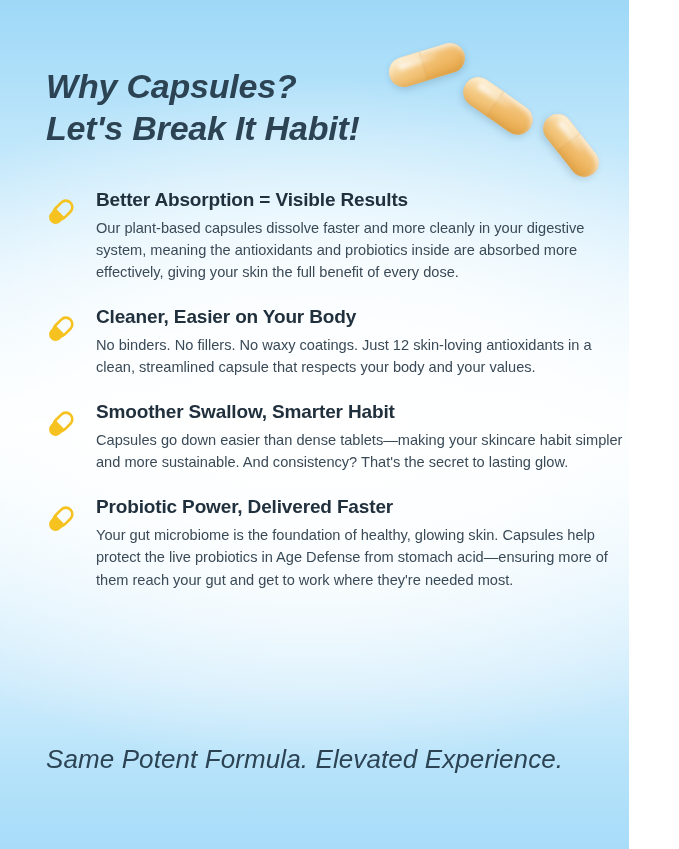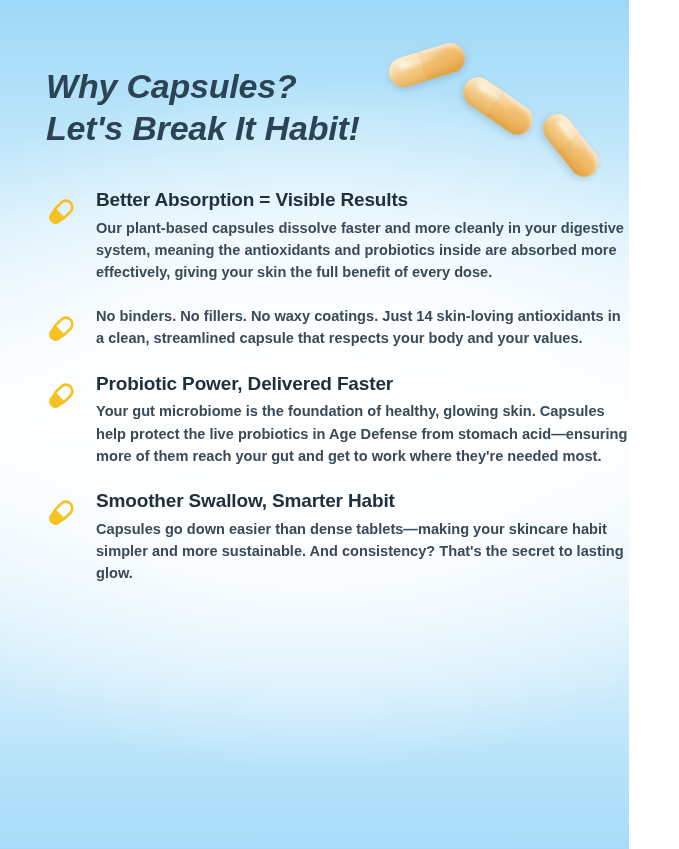--- a/index.html
+++ b/index.html
@@ -101,21 +101,21 @@
   .benefit-title {
     font-size:19px;
     font-weight:700;
     color:#21303d;
     letter-spacing:-0.15px;
     line-height:1.25;
     margin-bottom:5px;
   }
   .benefit-text {
     font-size:14.6px;
-    font-weight:700;
+    font-weight:400;
     color:#3a4a57;
     line-height:1.52;
     max-width:532px;
   }
 
   
   .tagline {
     position:absolute;
     left:46px; top:744px;
     width:600px;
@@ -163,50 +163,52 @@
     <div class="benefit">
       <span class="pill-icon">
         <svg viewBox="0 0 34 34" aria-hidden="true">
           <g transform="rotate(-45 17 17)">
             <rect x="6.5" y="10.5" width="21" height="13" rx="6.5" ry="6.5" fill="none" stroke="#F5C220" stroke-width="2.6"></rect>
             <path d="M13 10.5 H6.5 A6.5 6.5 0 0 0 6.5 23.5 H13 Z" fill="#F5C220"></path>
           </g>
         </svg>
       </span>
       <div class="benefit-body">
-        <div class="benefit-text">No binders. No fillers. No waxy coatings. Just 14 skin-loving antioxidants in a clean, streamlined capsule that respects your body and your values.</div>
+        <div class="benefit-title">Cleaner, Easier on Your Body</div>
+        <div class="benefit-text">No binders. No fillers. No waxy coatings. Just 12 skin-loving antioxidants in a clean, streamlined capsule that respects your body and your values.</div>
+      </div>
+    </div>
+
+    <div class="benefit">
+      <span class="pill-icon">
+        <svg viewBox="0 0 34 34" aria-hidden="true">
+          <g transform="rotate(-45 17 17)">
+            <rect x="6.5" y="10.5" width="21" height="13" rx="6.5" ry="6.5" fill="none" stroke="#F5C220" stroke-width="2.6"></rect>
+            <path d="M13 10.5 H6.5 A6.5 6.5 0 0 0 6.5 23.5 H13 Z" fill="#F5C220"></path>
+          </g>
+        </svg>
+      </span>
+      <div class="benefit-body">
+        <div class="benefit-title">Smoother Swallow, Smarter Habit</div>
+        <div class="benefit-text">Capsules go down easier than dense tablets—making your skincare habit simpler and more sustainable. And consistency? That's the secret to lasting glow.</div>
       </div>
     </div>
 
     <div class="benefit">
       <span class="pill-icon">
         <svg viewBox="0 0 34 34" aria-hidden="true">
           <g transform="rotate(-45 17 17)">
             <rect x="6.5" y="10.5" width="21" height="13" rx="6.5" ry="6.5" fill="none" stroke="#F5C220" stroke-width="2.6"></rect>
             <path d="M13 10.5 H6.5 A6.5 6.5 0 0 0 6.5 23.5 H13 Z" fill="#F5C220"></path>
           </g>
         </svg>
       </span>
       <div class="benefit-body">
         <div class="benefit-title">Probiotic Power, Delivered Faster</div>
         <div class="benefit-text">Your gut microbiome is the foundation of healthy, glowing skin. Capsules help protect the live probiotics in Age Defense from stomach acid—ensuring more of them reach your gut and get to work where they're needed most.</div>
       </div>
     </div>
 
-    <div class="benefit">
-      <span class="pill-icon">
-        <svg viewBox="0 0 34 34" aria-hidden="true">
-          <g transform="rotate(-45 17 17)">
-            <rect x="6.5" y="10.5" width="21" height="13" rx="6.5" ry="6.5" fill="none" stroke="#F5C220" stroke-width="2.6"></rect>
-            <path d="M13 10.5 H6.5 A6.5 6.5 0 0 0 6.5 23.5 H13 Z" fill="#F5C220"></path>
-          </g>
-        </svg>
-      </span>
-      <div class="benefit-body">
-        <div class="benefit-title">Smoother Swallow, Smarter Habit</div>
-        <div class="benefit-text">Capsules go down easier than dense tablets—making your skincare habit simpler and more sustainable. And consistency? That's the secret to lasting glow.</div>
-      </div>
-    </div>
-
   </div>
 
+  <div class="tagline">Same Potent Formula. Elevated Experience.</div>
 
 </div>
 
 </body></html>

